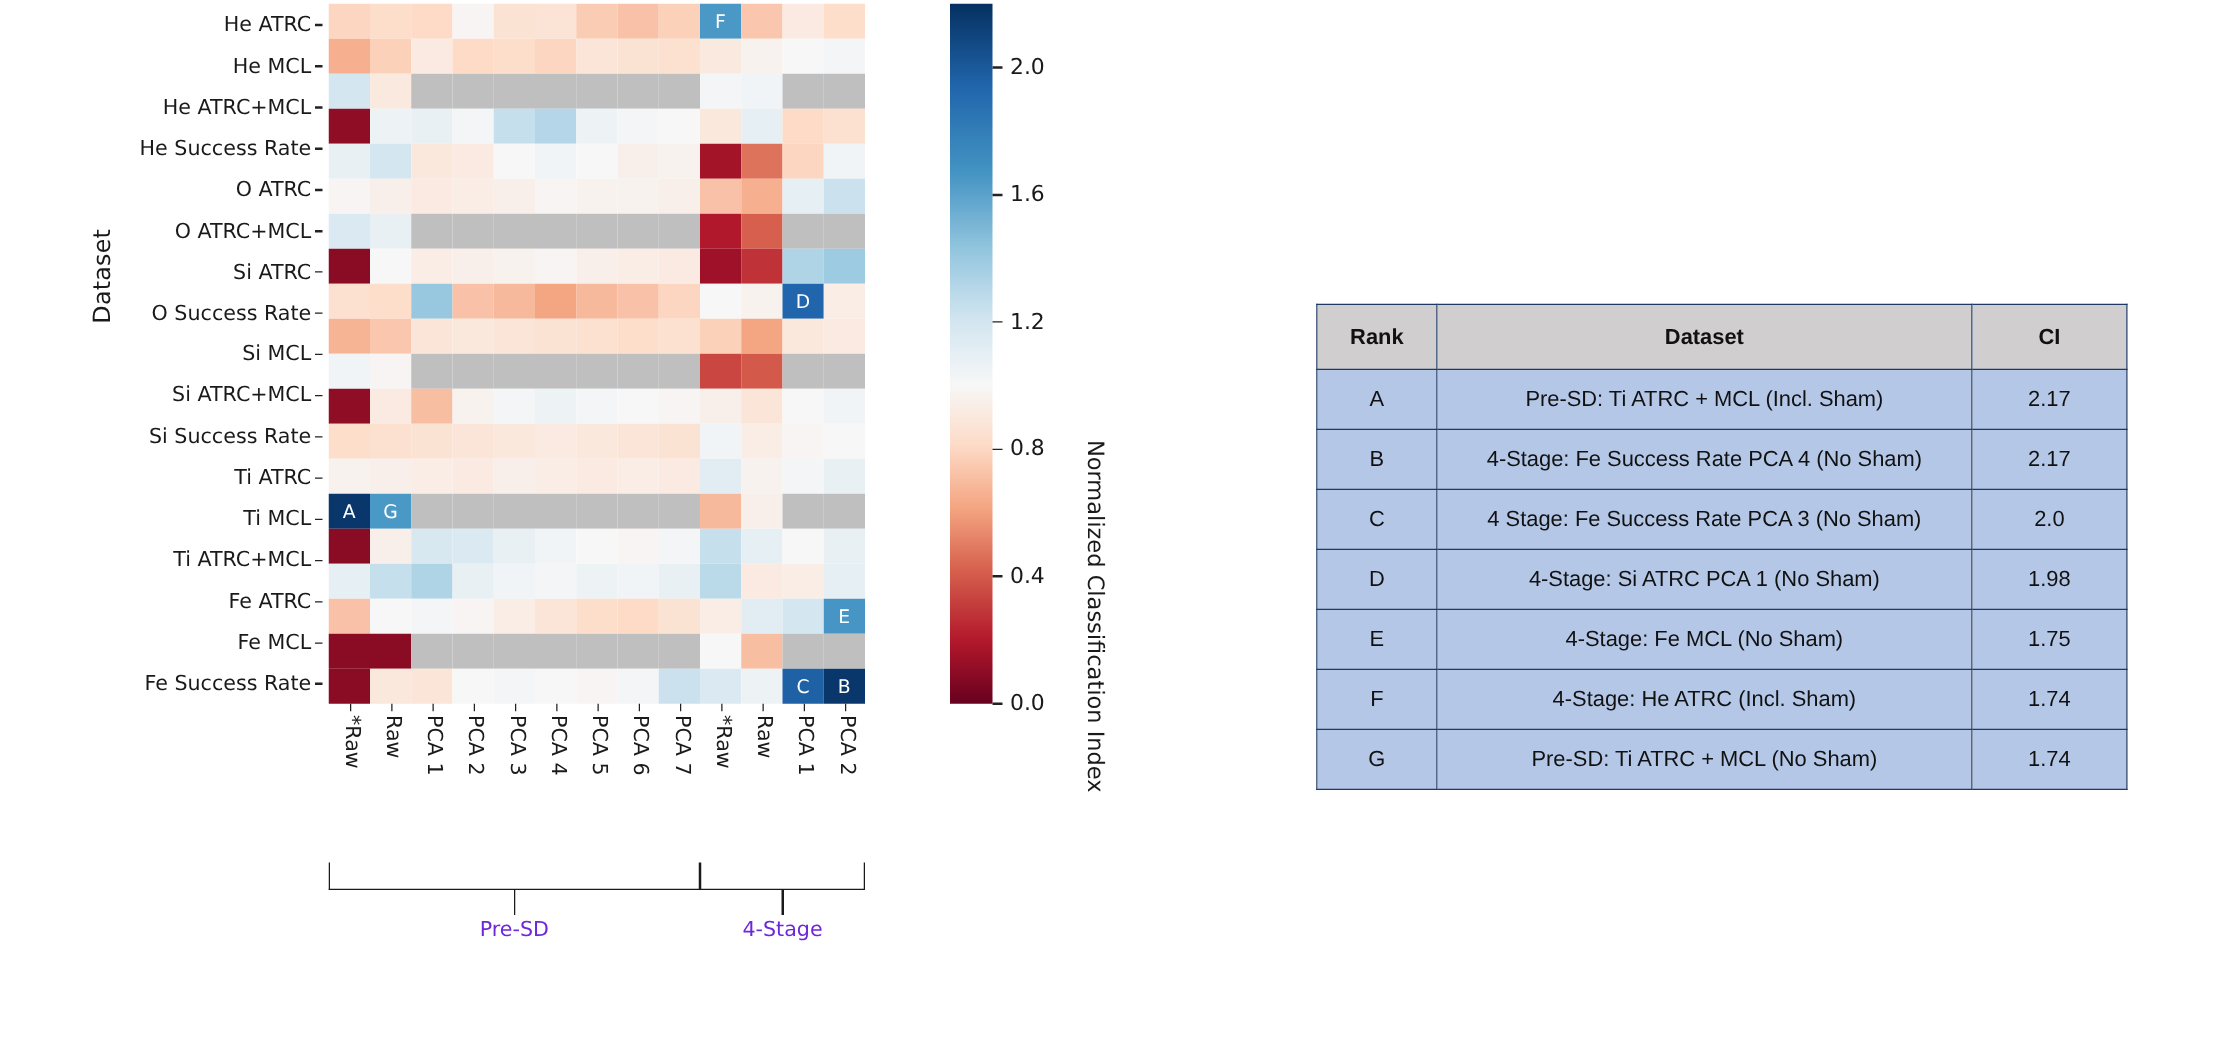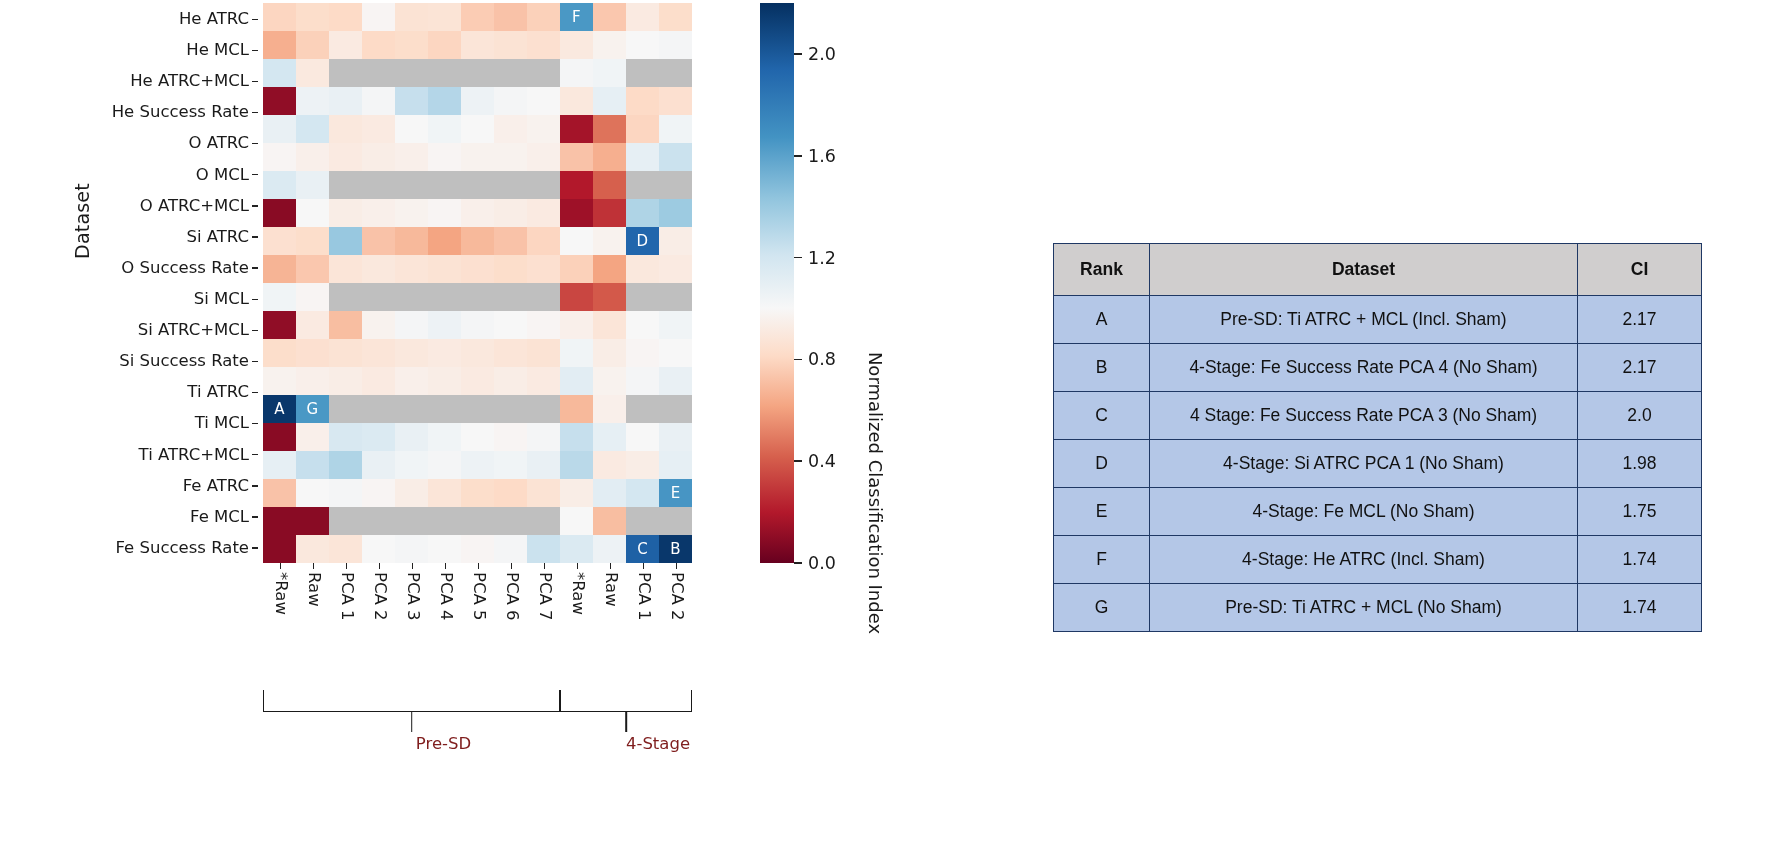--- a/index.html
+++ b/index.html
@@ -162,23 +162,22 @@
     height: 20px;
     background: #1a1a1a;
     transform: translateX(-50%);
   }
   .bracket .glabel {
     position: absolute;
     left: 50%;
     top: 44px;
     transform: translateX(-50%);
     font-size: 16.5px;
-    color: #7f1d1d;
+    color: #6d28d9;
     white-space: nowrap;
-    margin-left: 32px;
   }
 
   
   #cbar-wrap {
     position: absolute;
     left: 760px;
     top: 3px;
     width: 220px;
     height: 560px;
   }
@@ -274,21 +273,20 @@
   <div id="figure">
 
     <div id="ylabel">Dataset</div>
 
     <div id="rowlabels">
         <div class="rowlabel">He ATRC</div>
         <div class="rowlabel">He MCL</div>
         <div class="rowlabel">He ATRC+MCL</div>
         <div class="rowlabel">He Success Rate</div>
         <div class="rowlabel">O ATRC</div>
-        <div class="rowlabel">O MCL</div>
         <div class="rowlabel">O ATRC+MCL</div>
         <div class="rowlabel">Si ATRC</div>
         <div class="rowlabel">O Success Rate</div>
         <div class="rowlabel">Si MCL</div>
         <div class="rowlabel">Si ATRC+MCL</div>
         <div class="rowlabel">Si Success Rate</div>
         <div class="rowlabel">Ti ATRC</div>
         <div class="rowlabel">Ti MCL</div>
         <div class="rowlabel">Ti ATRC+MCL</div>
         <div class="rowlabel">Fe ATRC</div>

